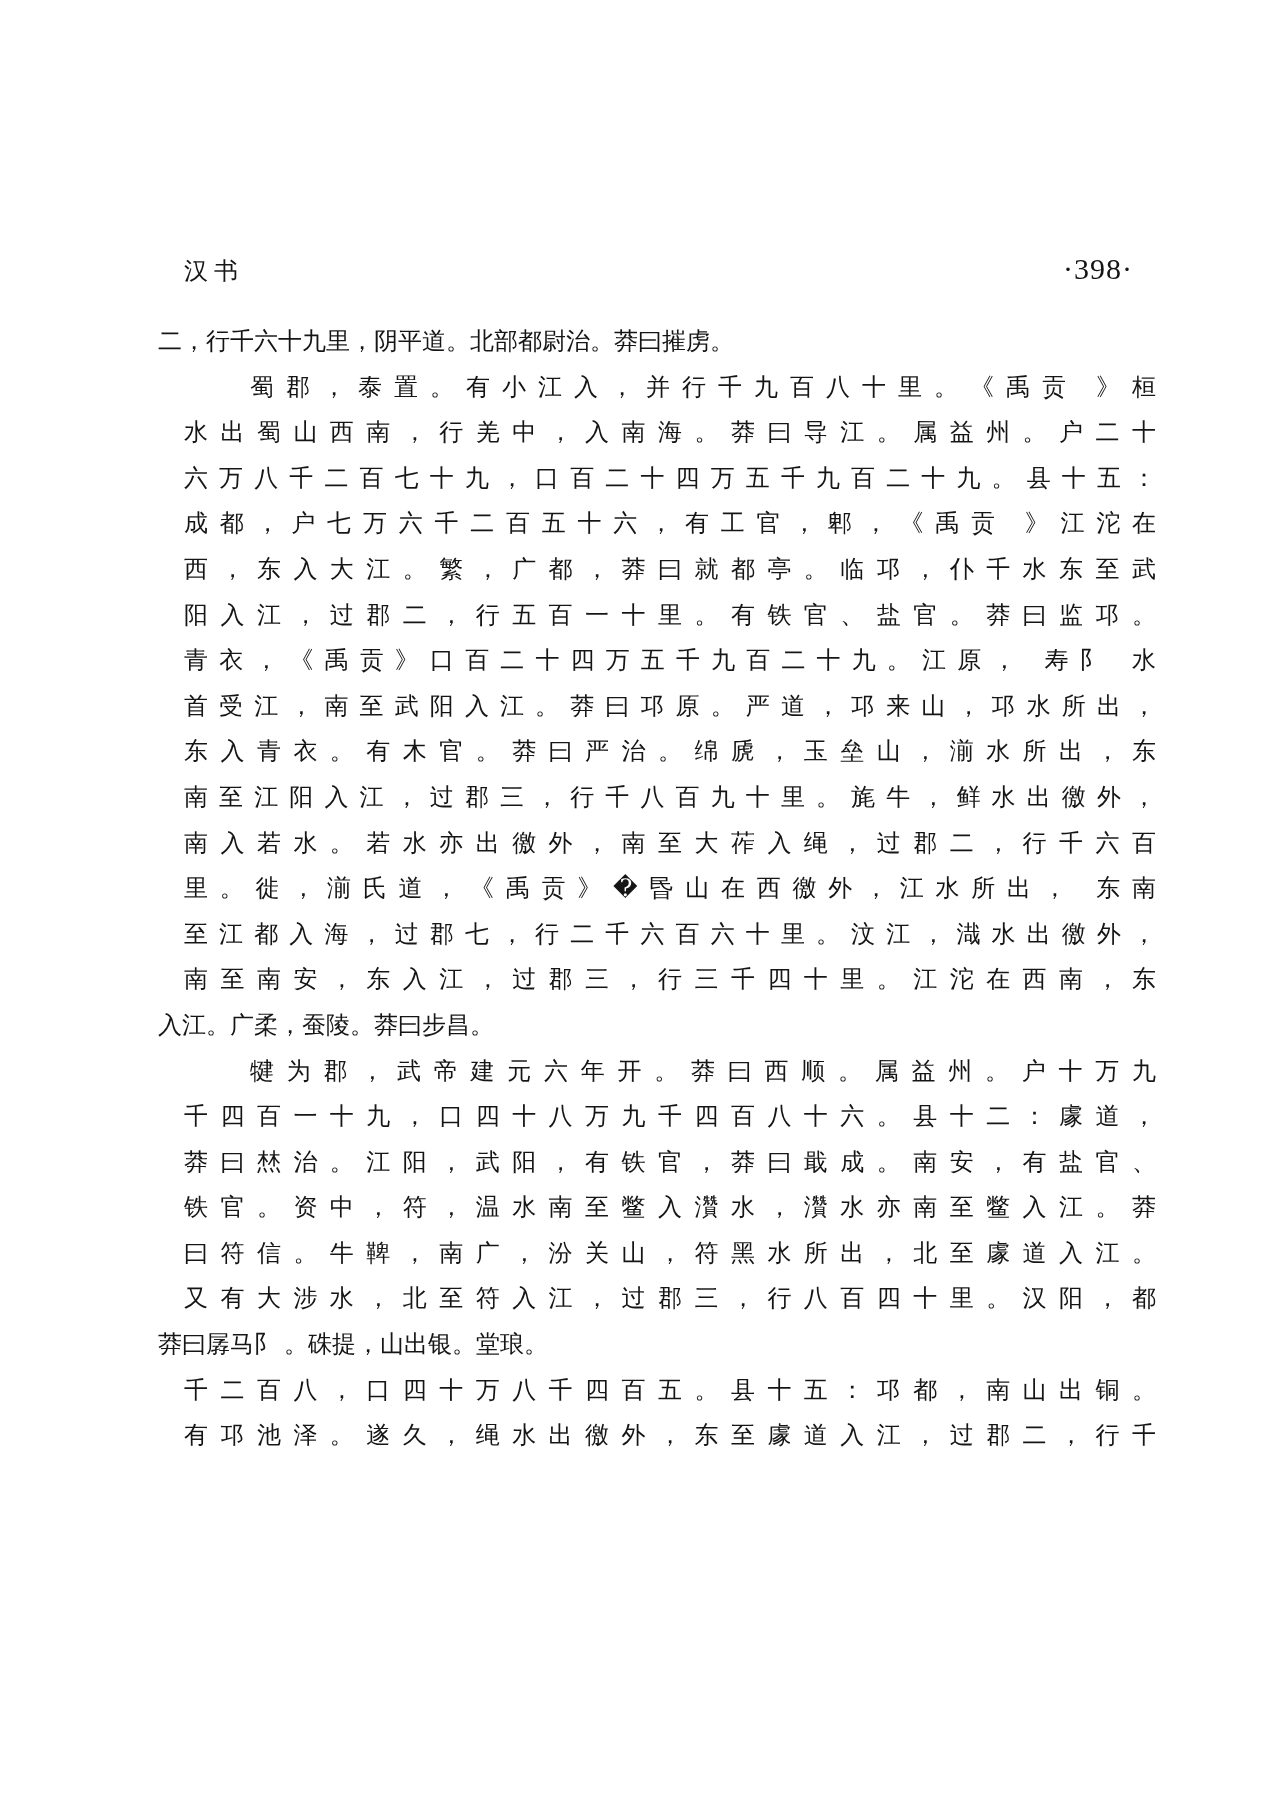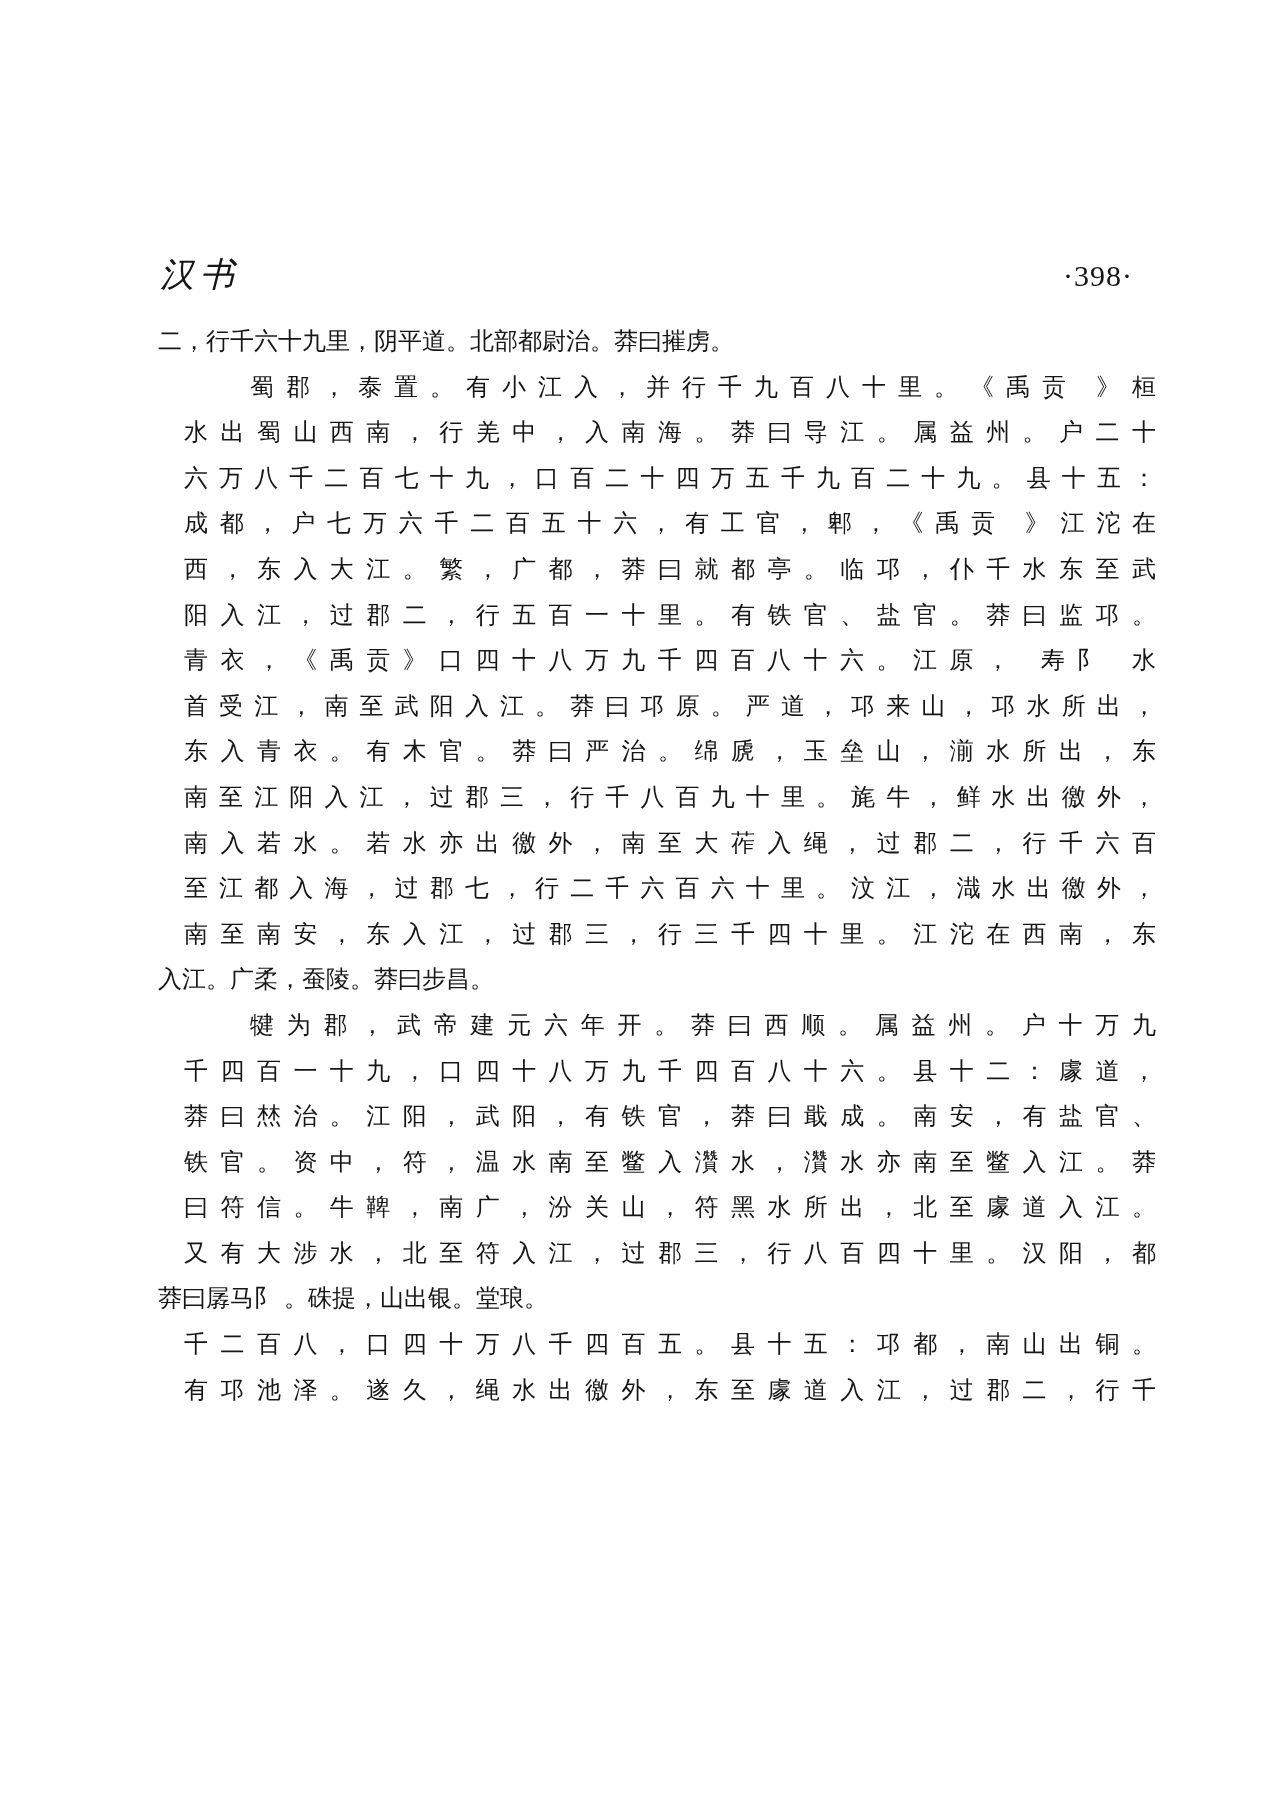--- a/index.html
+++ b/index.html
@@ -19,24 +19,24 @@
   .header {
     position: absolute;
     top: 252px;
     left: 160px;
     right: 150px;
     display: flex;
     justify-content: space-between;
     align-items: baseline;
   }
   .running-title {
-    font-size: 34px;
-    font-style: italic;
+    font-size: 24px;
     letter-spacing: 6px;
     font-weight: 500;
+    margin-left: 24px;
   }
   .page-number {
     font-size: 30px;
     letter-spacing: 1px;
   }
   .body-text {
     position: absolute;
     top: 320px;
     left: 158px;
     width: 972px;
@@ -66,25 +66,26 @@
     <span class="page-number">·398·</span>
   </div>
   <div class="body-text" id="text-body">
       <div class="line">二，行千六十九里，阴平道。北部都尉治。莽曰摧虏。</div>
       <div class="line fill indent">蜀郡，泰置。有小江入，并行千九百八十里。《禹贡 》桓</div>
       <div class="line fill">水出蜀山西南，行羌中，入南海。莽曰导江。属益州。户二十</div>
       <div class="line fill">六万八千二百七十九，口百二十四万五千九百二十九。县十五：</div>
       <div class="line fill">成都，户七万六千二百五十六，有工官，郫，《禹贡 》江沱在</div>
       <div class="line fill">西，东入大江。繁，广都，莽曰就都亭。临邛，仆千水东至武</div>
       <div class="line fill">阳入江，过郡二，行五百一十里。有铁官、盐官。莽曰监邛。</div>
-      <div class="line fill">青衣，《禹贡》口四十八万九千四百八十六。江原， 寿阝 水</div>
+      <div class="line fill">青衣，《禹贡》口百二十四万五千九百二十九。江原， 寿阝 水</div>
       <div class="line fill">首受江，南至武阳入江。莽曰邛原。严道，邛来山，邛水所出，</div>
       <div class="line fill">东入青衣。有木官。莽曰严治。绵虒，玉垒山，湔水所出，东</div>
       <div class="line fill">南至江阳入江，过郡三，行千八百九十里。旄牛，鲜水出徼外，</div>
       <div class="line fill">南入若水。若水亦出徼外，南至大莋入绳，过郡二，行千六百</div>
+      <div class="line fill">里。徙，湔氏道，《禹贡》�昬山在西徼外，江水所出， 东南</div>
       <div class="line fill">至江都入海，过郡七，行二千六百六十里。汶江，渽水出徼外，</div>
       <div class="line fill">南至南安，东入江，过郡三，行三千四十里。江沱在西南，东</div>
       <div class="line">入江。广柔，蚕陵。莽曰步昌。</div>
       <div class="line fill indent">犍为郡，武帝建元六年开。莽曰西顺。属益州。户十万九</div>
       <div class="line fill">千四百一十九，口四十八万九千四百八十六。县十二：豦道，</div>
       <div class="line fill">莽曰㷊治。江阳，武阳，有铁官，莽曰戢成。南安，有盐官、</div>
       <div class="line fill">铁官。资中，符，温水南至鳖入灒水，灒水亦南至鳖入江。莽</div>
       <div class="line fill">曰符信。牛鞞，南广，汾关山，符黑水所出，北至豦道入江。</div>
       <div class="line fill">又有大涉水，北至符入江，过郡三，行八百四十里。汉阳，都</div>
       <div class="line">莽曰孱马阝 。硃提，山出银。堂琅。</div>

